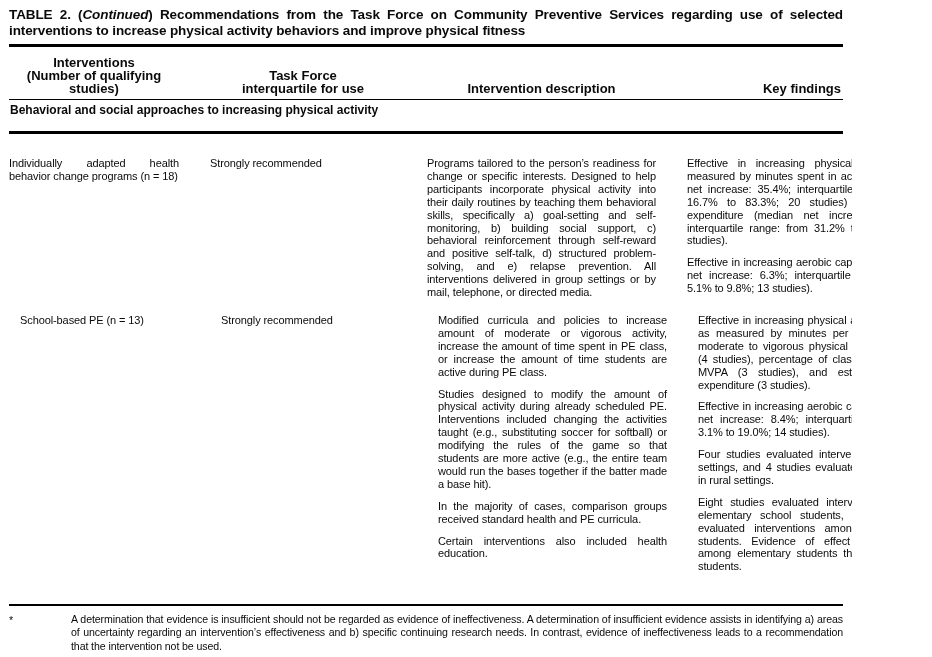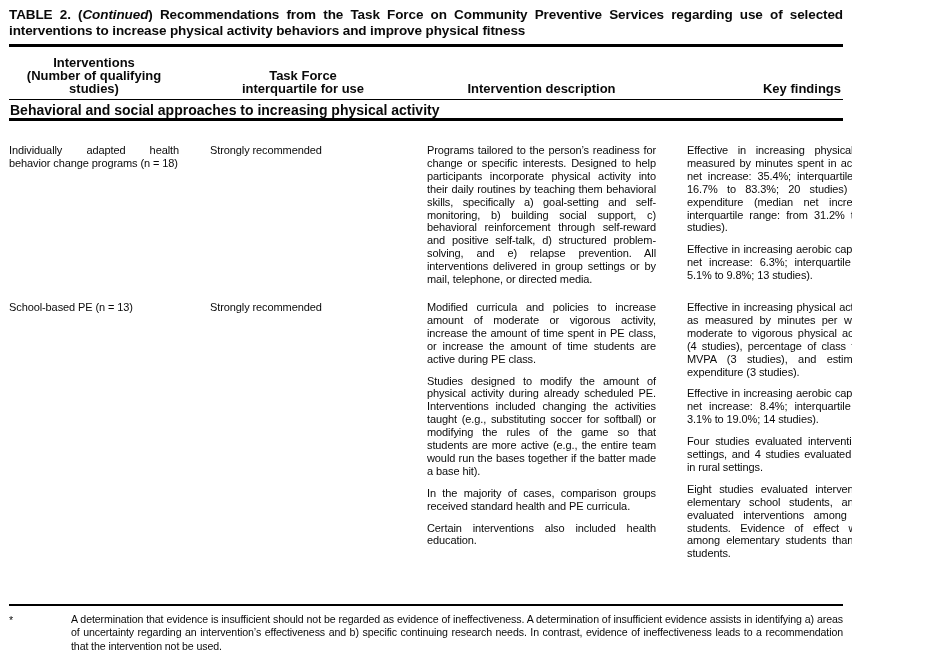--- a/index.html
+++ b/index.html
@@ -48,31 +48,31 @@
     margin-bottom: 4px;
     align-items: end;
     font-weight: bold;
     font-size: 13px;
     line-height: 13px;
   }
   .hcell { text-align: center; }
   .hline { display: block; }
   .section-row {
     font-weight: bold;
-    font-size: 14px;
+    font-size: 12px;
     line-height: 13px;
-    padding: 4px 0 1px 1px;
+    padding: 4px 0 14px 1px;
   }
   .body-row {
     font-size: 11px;
     line-height: 12.9px;
     letter-spacing: -0.1px;
   }
   .body-row.first { padding-top: 23px; }
-  .body-row.second { padding-top: 15px; }
+  .body-row.second { padding-top: 15px; margin-left: 11px; }
   .cell p { margin: 0 0 9px 0; }
   .cell p:last-child { margin-bottom: 0; }
   .c1 { text-align: justify; }
   .c2 { }
   .c3, .c4 { text-align: justify; }
   .flex-spacer { flex: 1 1 auto; }
   .footnote-rule { height: 2px; }
   .footnote {
     display: grid;
     grid-template-columns: 15px 1fr;

